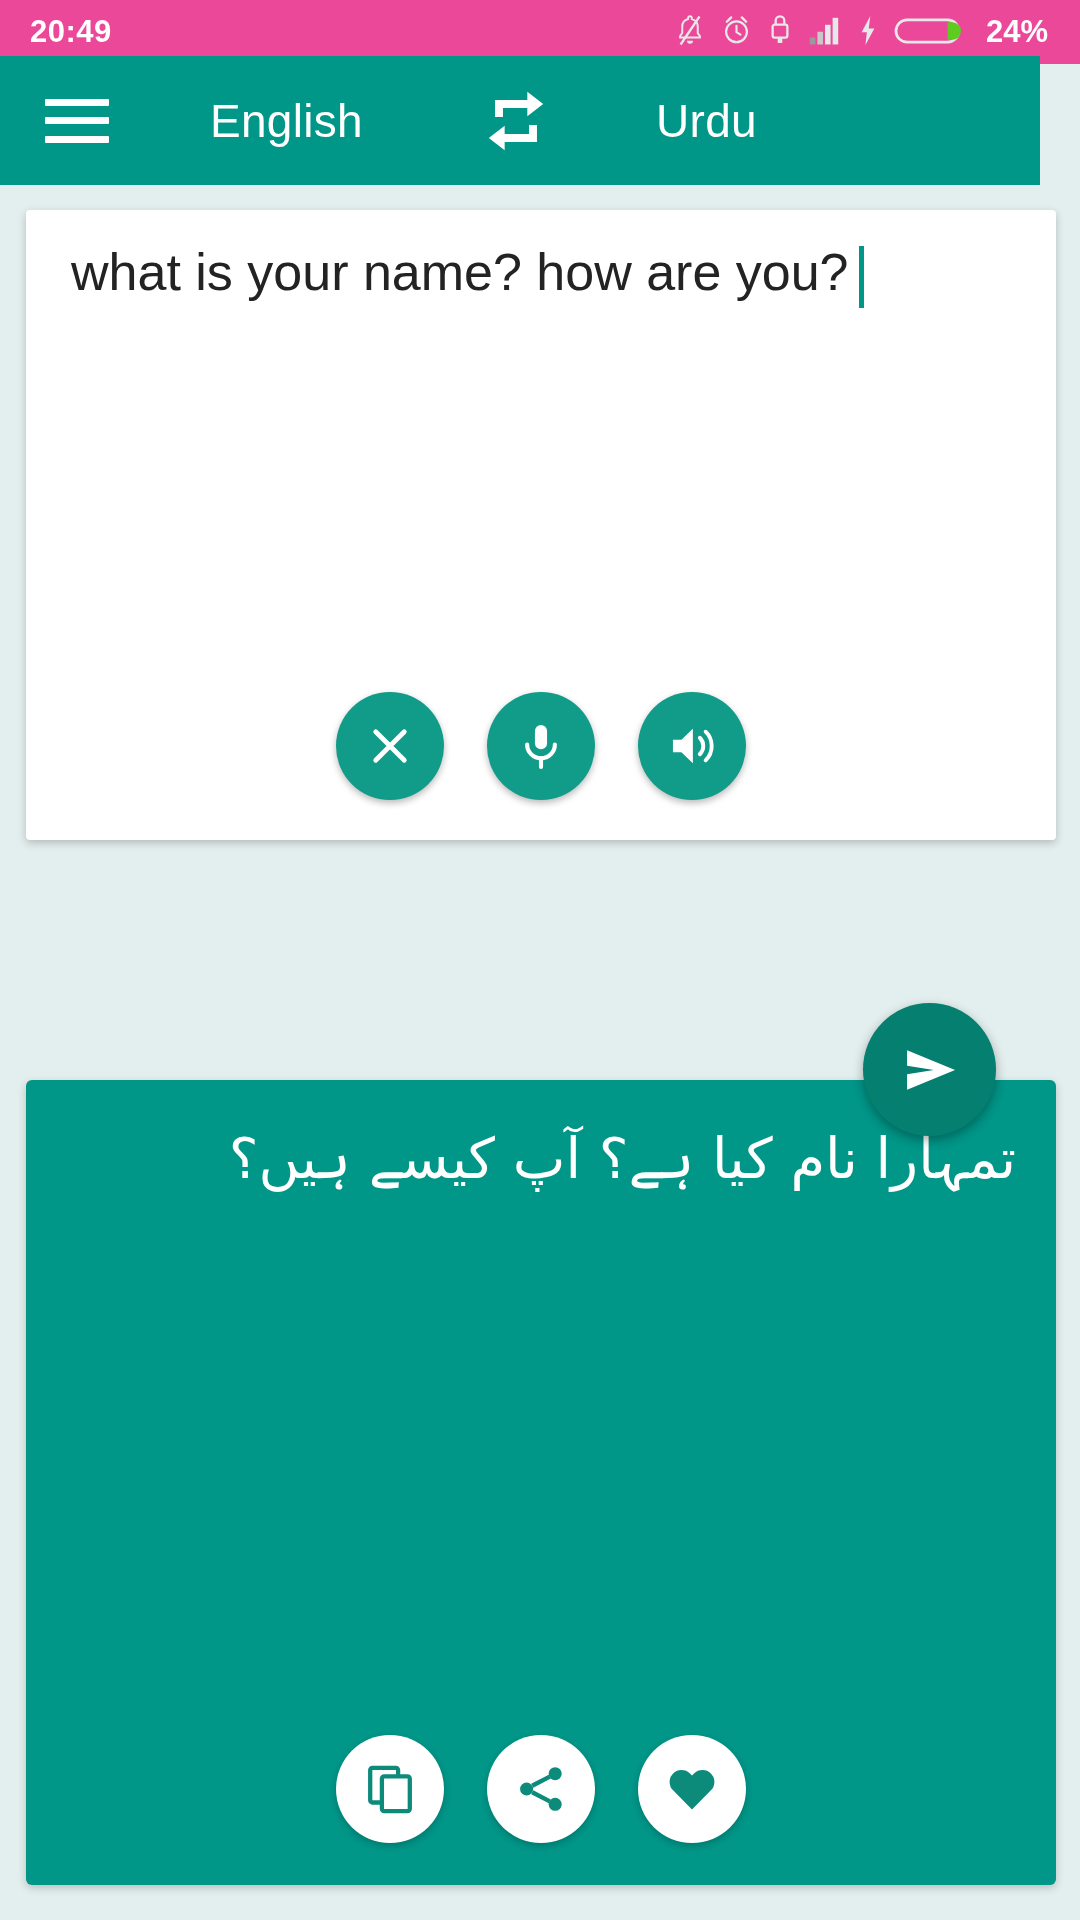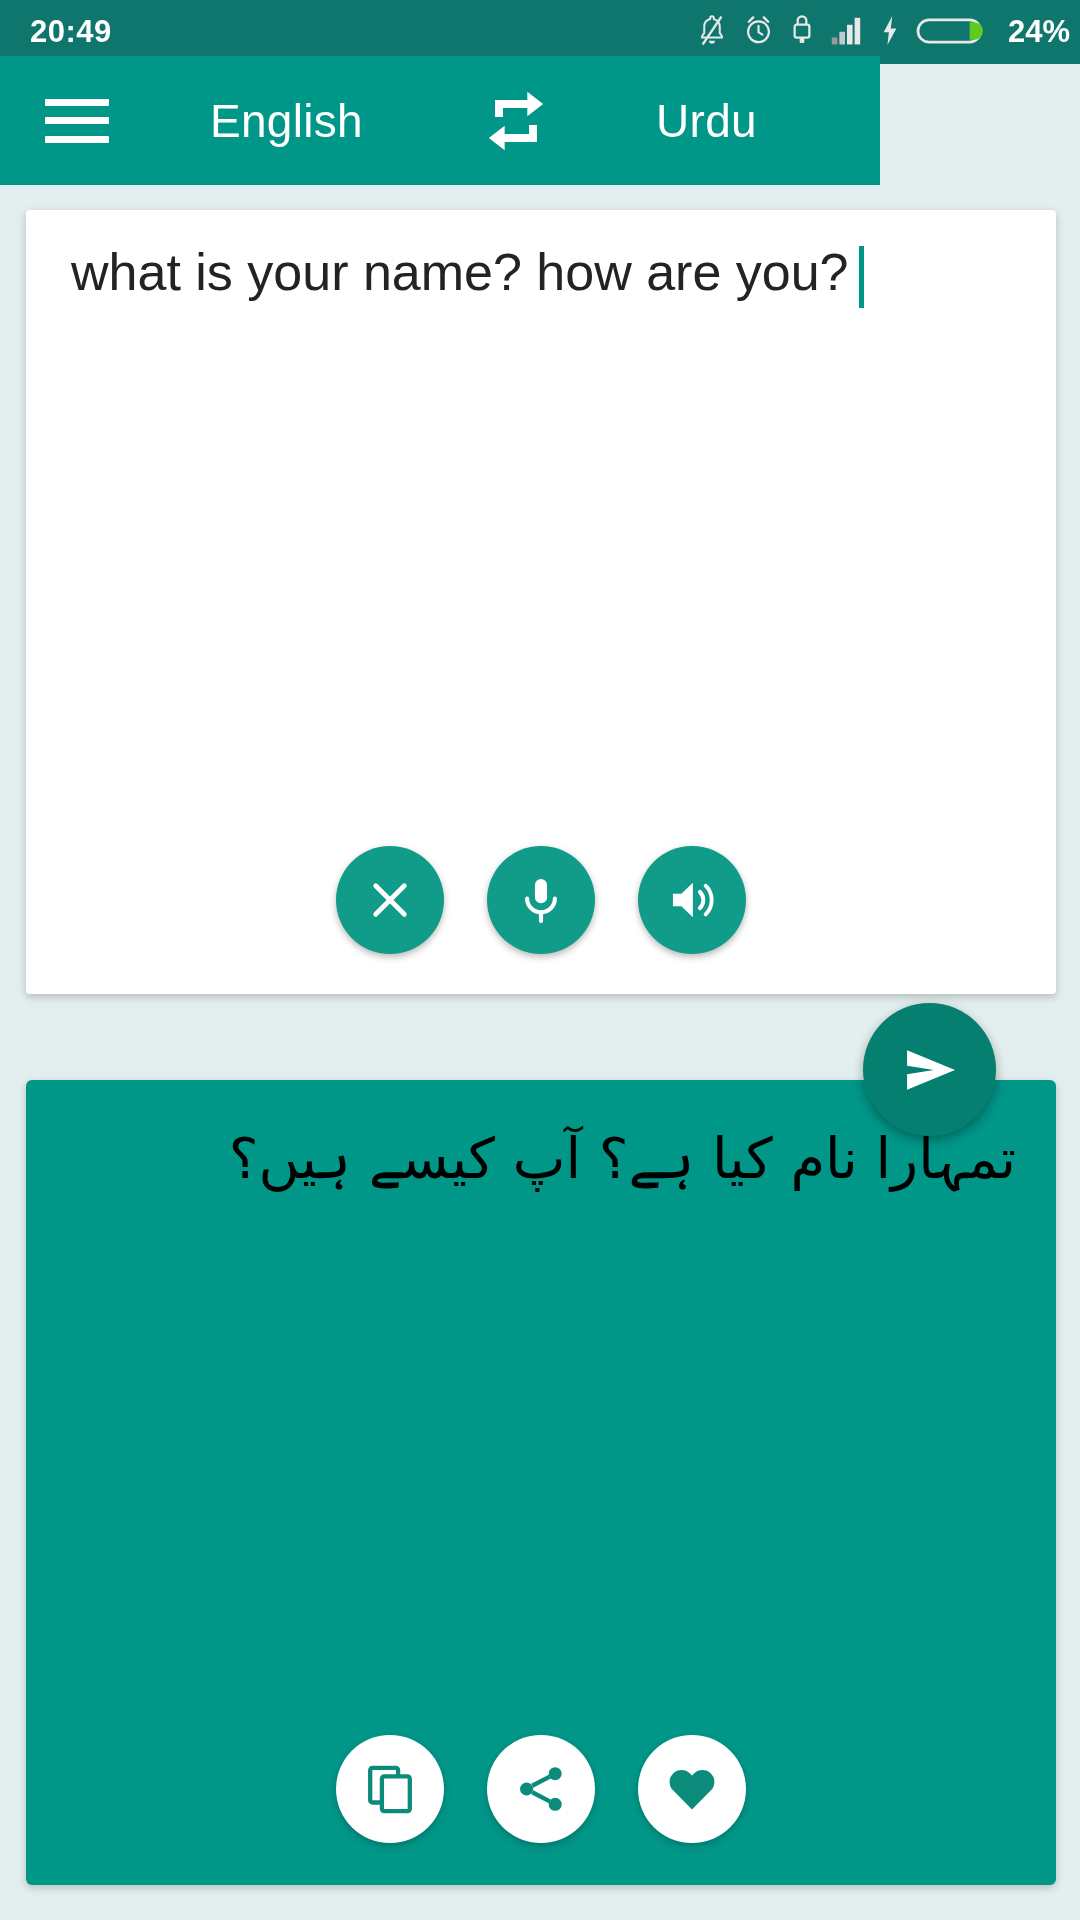--- a/index.html
+++ b/index.html
@@ -7,37 +7,37 @@
     width:1080px; height:1920px;
     font-family:"Liberation Sans", sans-serif;
     background:#e6f2f0;
     overflow:hidden;
   }
   .screen { position:relative; width:1080px; height:1920px; background:#e3efee; }
 
   
   .statusbar {
     position:absolute; top:0; left:0; width:1080px; height:64px;
-    background:#0f766e; display:flex; align-items:center;
-    padding:0 10px 0 30px;
+    background:#ec4899; display:flex; align-items:center;
+    padding:0 32px 0 30px;
   }
   .status-time {
     color:#ffffff; font-size:31px; font-weight:bold; letter-spacing:0.5px;
   }
   .status-right {
     margin-left:auto; display:flex; align-items:flex-start; gap:16px;
   }
   .sicon { display:block; }
   .status-battery-pct {
     color:#ffffff; font-size:31px; font-weight:bold; margin-left:4px;
   }
 
   
   .appbar {
-    position:absolute; top:56px; left:0; width:880px; height:129px;
+    position:absolute; top:56px; left:0; width:1040px; height:129px;
     background:#009688; display:flex; align-items:center;
   }
   .hamburger {
     width:64px; height:44px; margin-left:45px;
     display:flex; flex-direction:column; justify-content:space-between;
     cursor:pointer;
   }
   .hamburger span { display:block; height:7px; background:#fff; border-radius:1px; }
   .lang {
     color:#ffffff; font-size:46px; font-weight:400; letter-spacing:0.3px;
@@ -46,21 +46,21 @@
   .lang-dst { position:absolute; left:656px; }
   .swap-btn {
     position:absolute; left:480px; top:50%; transform:translateY(-50%);
     width:72px; height:72px; display:flex; align-items:center; justify-content:center;
     cursor:pointer;
   }
 
   
   .input-card {
     position:absolute; top:210px; left:26px;
-    width:1030px; height:784px;
+    width:1030px; height:630px;
     background:#ffffff; border-radius:4px;
     box-shadow:0 3px 9px rgba(0,0,0,0.22);
   }
   .input-text-wrap {
     position:absolute; top:30px; left:45px; right:40px;
     display:flex; align-items:flex-start;
   }
   .input-text {
     color:#232323; font-size:52px; line-height:1.25;
     white-space:pre-wrap; word-break:break-word;
@@ -94,21 +94,21 @@
   
   .output-card {
     position:absolute; top:1080px; left:26px;
     width:1030px; height:805px;
     background:#009688; border-radius:6px;
     box-shadow:0 3px 9px rgba(0,0,0,0.2);
     overflow:hidden;
   }
   .output-text {
     position:absolute; top:38px; right:40px; left:50px;
-    color:#000000; font-size:56px; line-height:1.45;
+    color:#ffffff; font-size:56px; line-height:1.45;
     text-align:right; direction:rtl;
     font-family:"DejaVu Sans", sans-serif;
   }
   .dst-actions {
     position:absolute; bottom:42px; left:0; width:1030px;
     display:flex; justify-content:center; gap:43px;
   }
   .fab-white {
     width:108px; height:108px; border-radius:50%;
     background:#ffffff;

